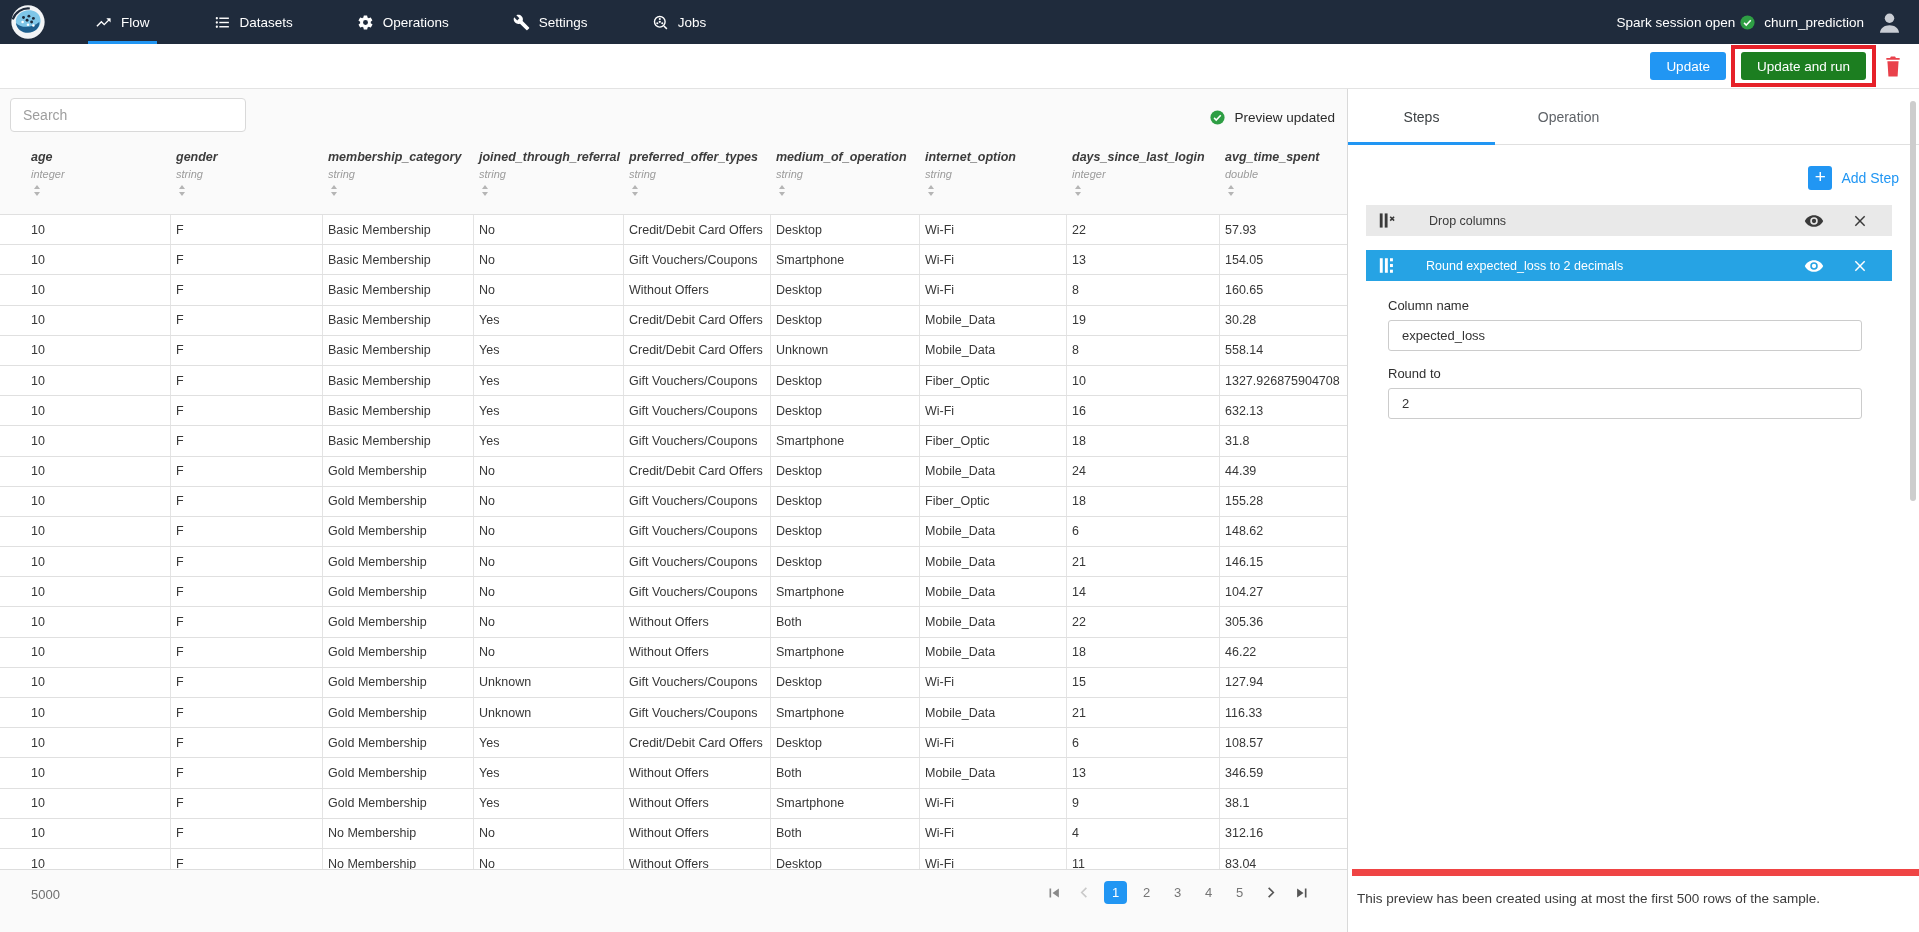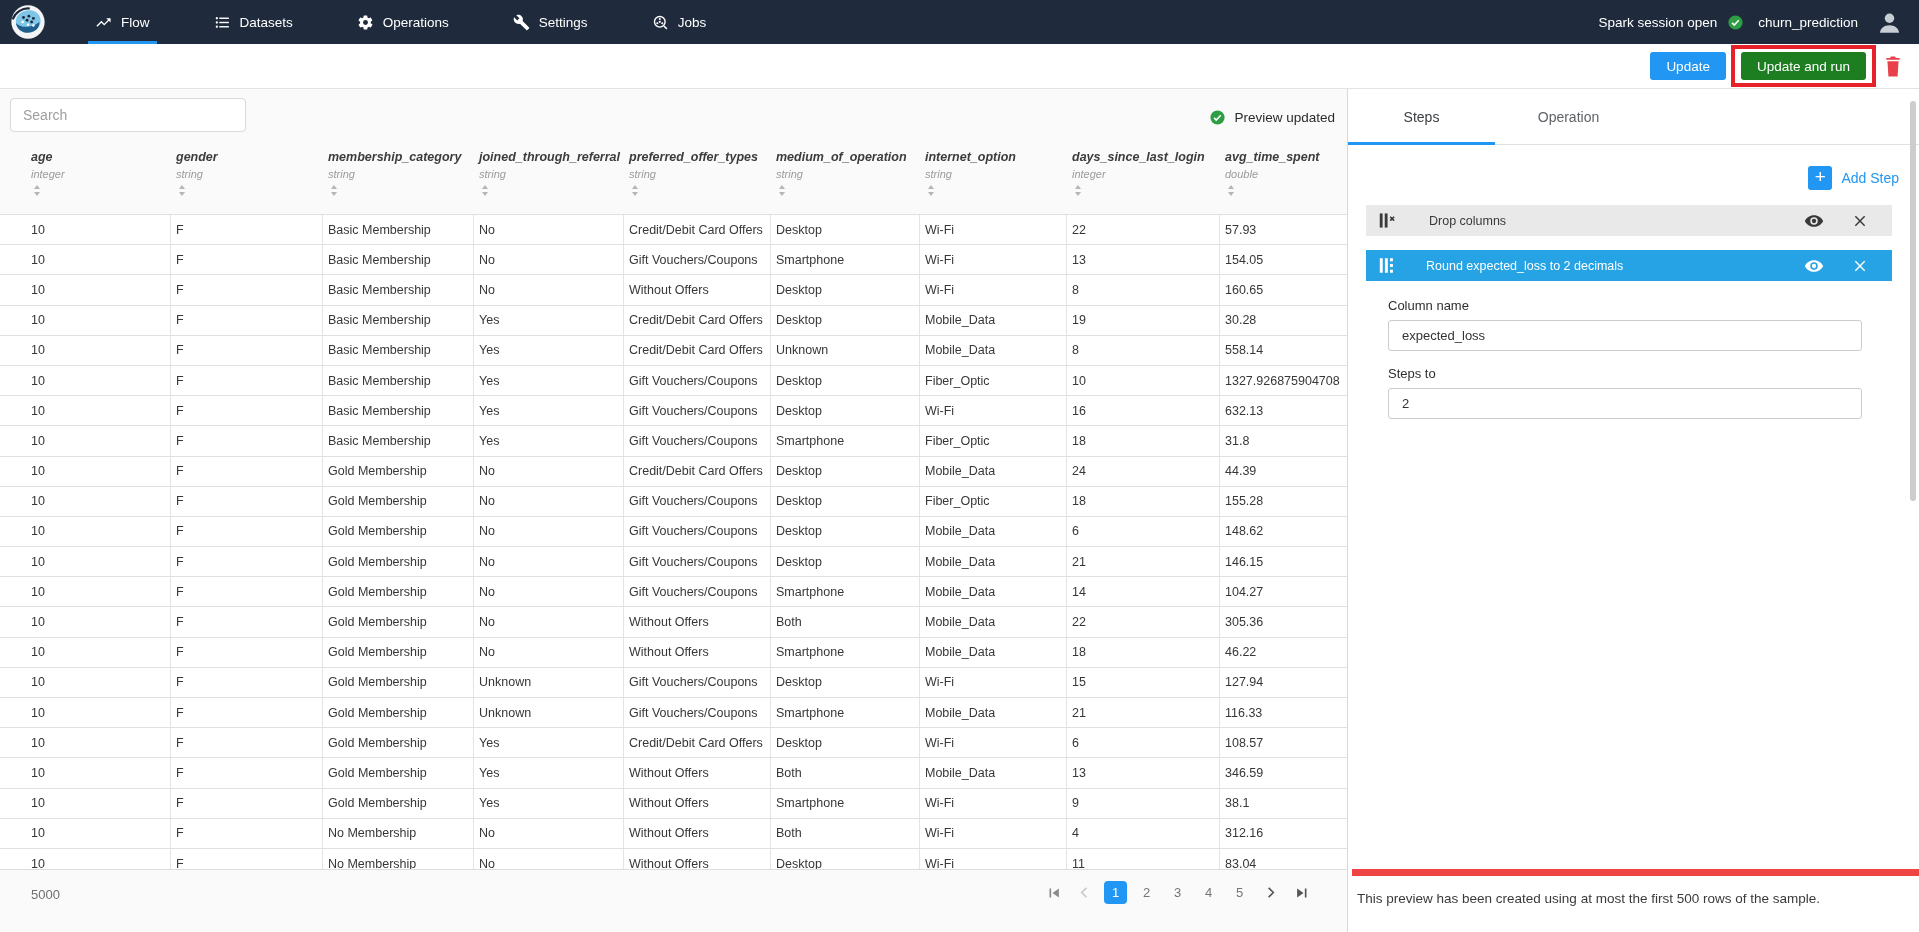--- a/index.html
+++ b/index.html
@@ -13,21 +13,21 @@
 
   
   .topnav{position:absolute;top:0;left:0;right:0;height:44px;background:var(--nav-bg);
           display:flex;align-items:stretch;padding:0 16px 0 10px}
   .logo{width:36px;height:36px;margin:4px 38px 0 0;flex:none}
   .nav-items{display:flex;align-items:stretch}
   .nav-item{position:relative;display:flex;align-items:center;gap:9px;color:#fff;
             font-size:13.5px;padding:0 11px;margin-right:42px;cursor:pointer;white-space:nowrap}
   .nav-item .nav-ic{display:flex;align-items:center;color:#fff}
   .nav-item.active::after{content:"";position:absolute;left:4px;right:4px;bottom:0;height:3px;background:var(--accent)}
-  .nav-right{margin-left:auto;display:flex;align-items:center;gap:10px;color:#fff;font-size:13.5px}
+  .nav-right{margin-left:auto;display:flex;align-items:center;gap:4px;color:#fff;font-size:13.5px}
   .nav-right .proj{margin-left:4px}
   .avatar{margin-left:8px;cursor:pointer;display:flex;align-items:center}
 
   
   .toolbar{position:absolute;top:44px;left:0;right:0;height:45px;background:#fff;
            border-bottom:1px solid #e3e3e3;display:flex;align-items:center;justify-content:flex-end;
            gap:5px;padding-right:16px}
   .btn{height:28px;border:none;border-radius:3px;color:#fff;font-size:13.5px;padding:0 16px;
        font-family:inherit;cursor:pointer;white-space:nowrap}
   .btn-update{background:var(--accent)}
@@ -624,20 +624,20 @@
             <svg width="16" height="16" viewBox="0 0 24 24" stroke="currentColor" stroke-width="2.2" fill="none">
               <path d="M5 5l14 14M19 5L5 19"></path>
             </svg>
           </span>
         </div>
       </div>
 
     <div class="form">
       <label>Column name</label>
       <input value="expected_loss" style="">
-      <label>Steps to</label>
+      <label>Round to</label>
       <input value="2" style="">
     </div>
 
     <div class="panel-footer">This preview has been created using at most the first 500 rows of the sample.</div>
     <div class="panel-scrollbar"></div>
   </div>
 </div>
 
 </body></html>

